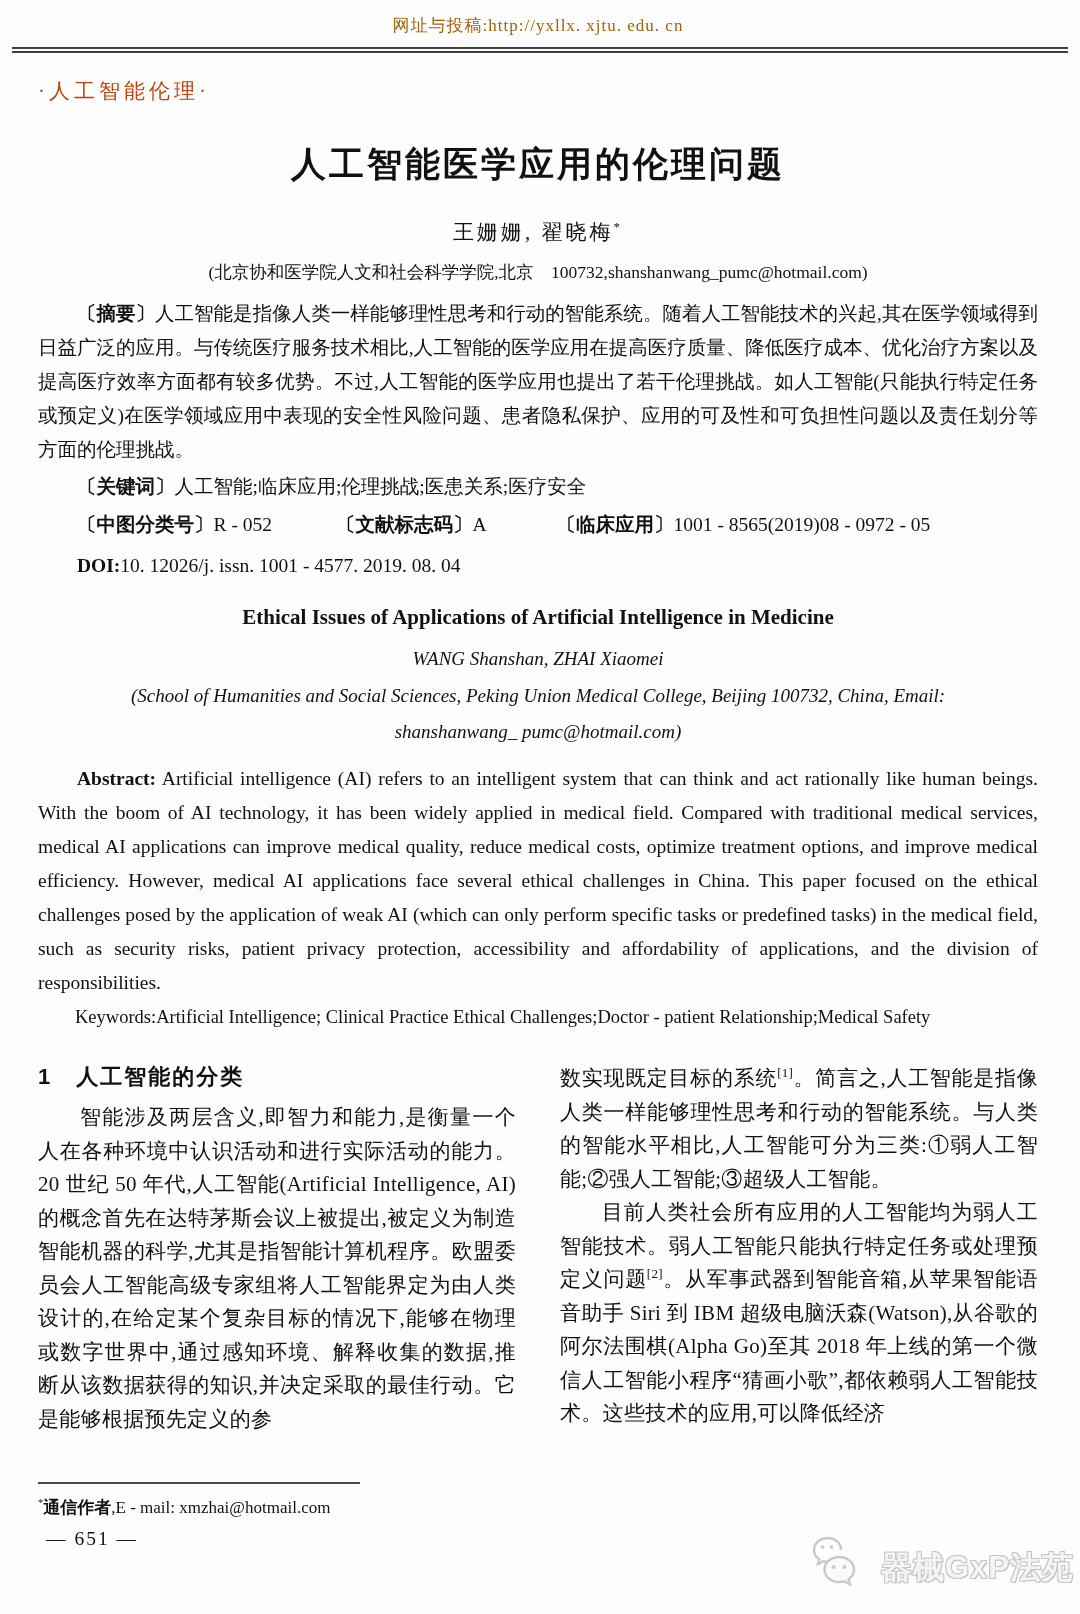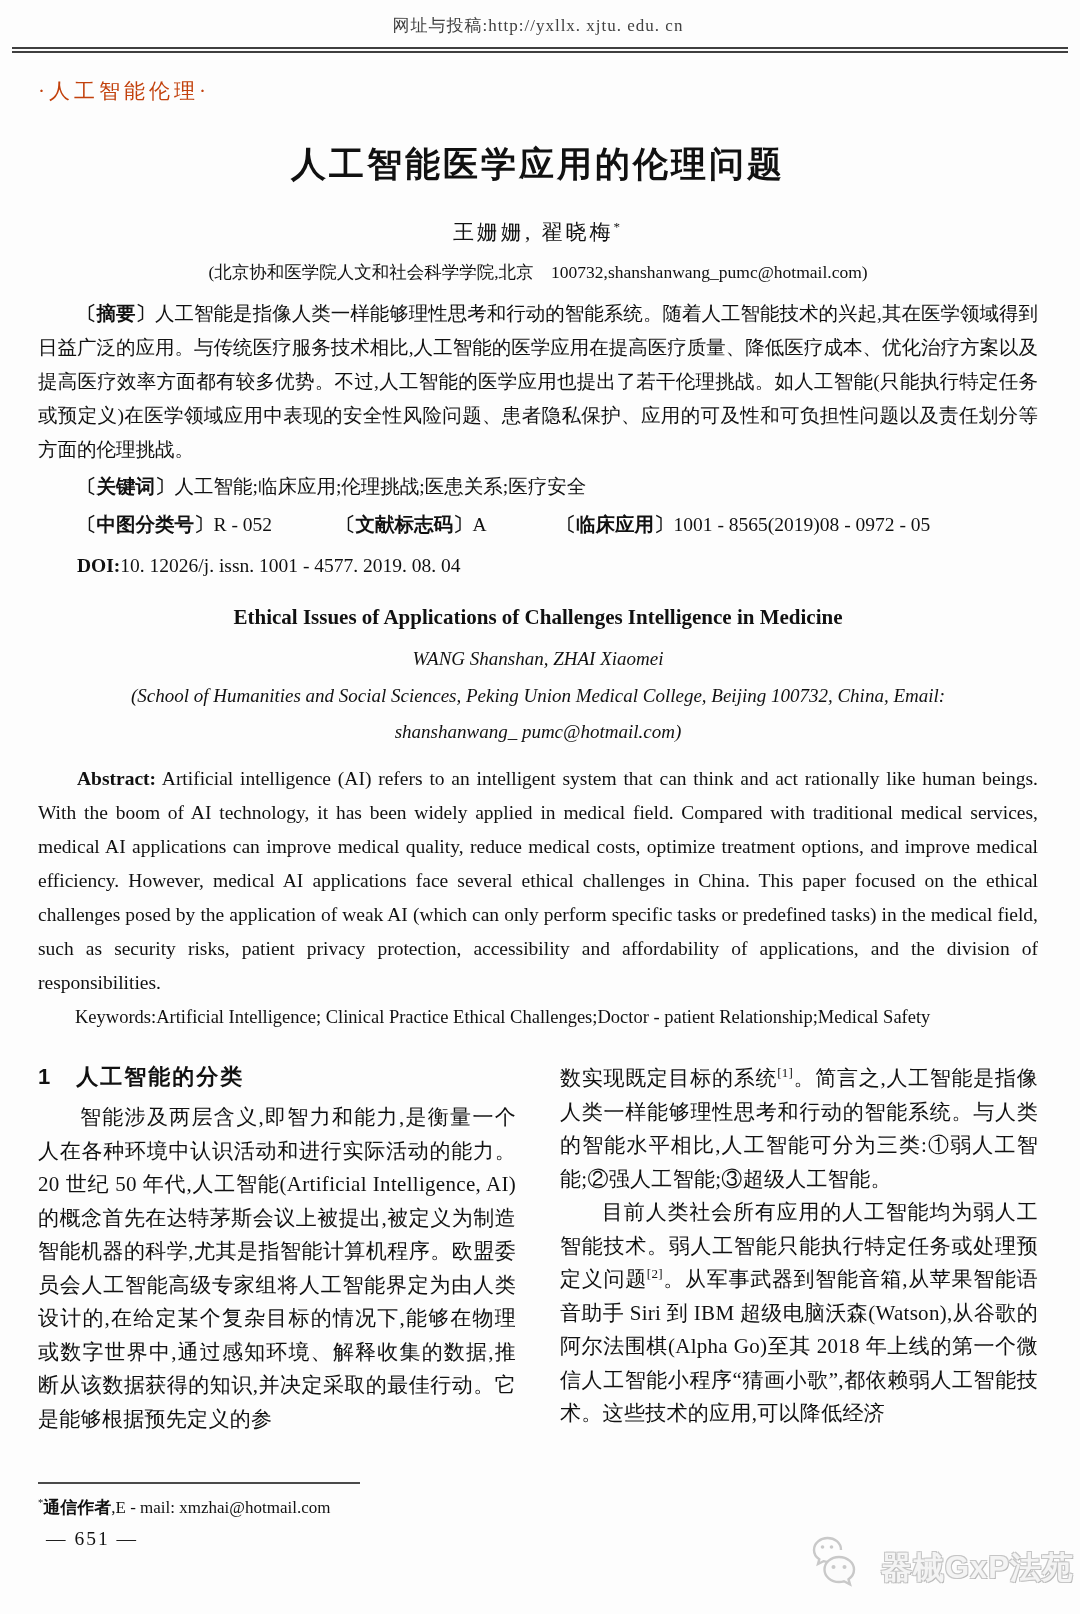--- a/index.html
+++ b/index.html
@@ -15,21 +15,21 @@
     padding: 12px 42px 0 38px;
     overflow: hidden;
   }
   .hei { font-family: "Liberation Sans", "DejaVu Sans", sans-serif; font-weight: bold; }
   sup { font-size: 0.62em; vertical-align: super; line-height: 0; }
 
   .header-url {
     text-align: center;
     font-size: 17px;
     letter-spacing: 1px;
-    color: #404040;
+    color: #a16207;
     padding-top: 2px;
   }
   .double-rule {
     margin: 10px -30px 0 -26px;
     height: 2px;
     border-top: 2px solid #3f3f3f;
     border-bottom: 2px solid #3f3f3f;
   }
   .column-tag {
     margin-top: 24px;
@@ -182,21 +182,21 @@
   <p class="kw-cn"><span class="hei">〔关键词〕</span><span>人工智能;临床应用;伦理挑战;医患关系;医疗安全</span></p>
 
   <div class="clc-line">
     <span><span class="hei">〔中图分类号〕</span><span>R - 052</span></span>
     <span class="clc-pair2"><span class="hei">〔文献标志码〕</span><span>A</span></span>
     <span class="clc-pair3"><span class="hei">〔临床应用〕</span><span>1001 - 8565(2019)08 - 0972 - 05</span></span>
   </div>
 
   <div class="doi-line"><span class="doi-label">DOI:</span><span>10. 12026/j. issn. 1001 - 4577. 2019. 08. 04</span></div>
 
-  <div class="title-en">Ethical Issues of Applications of Challenges Intelligence in Medicine</div>
+  <div class="title-en">Ethical Issues of Applications of Artificial Intelligence in Medicine</div>
   <div class="authors-en">WANG Shanshan, ZHAI Xiaomei</div>
   <div class="affil-en">
     <div>(School of Humanities and Social Sciences, Peking Union Medical College, Beijing 100732, China, Email:</div>
     <div>shanshanwang_ pumc@hotmail.com)</div>
   </div>
 
   <p class="abstract-en"><span class="abs-label">Abstract:</span><span> Artificial intelligence (AI) refers to an intelligent system that can think and act rationally like human beings. With the boom of AI technology, it has been widely applied in medical field. Compared with traditional medical services, medical AI applications can improve medical quality, reduce medical costs, optimize treatment options, and improve medical efficiency. However, medical AI applications face several ethical challenges in China. This paper focused on the ethical challenges posed by the application of weak AI (which can only perform specific tasks or predefined tasks) in the medical field, such as security risks, patient privacy protection, accessibility and affordability of applications, and the division of responsibilities.</span></p>
 
   <p class="kw-en"><span class="kw-label">Keywords:</span><span>Artificial Intelligence; Clinical Practice Ethical Challenges;Doctor - patient Relationship;Medical Safety</span></p>
 

